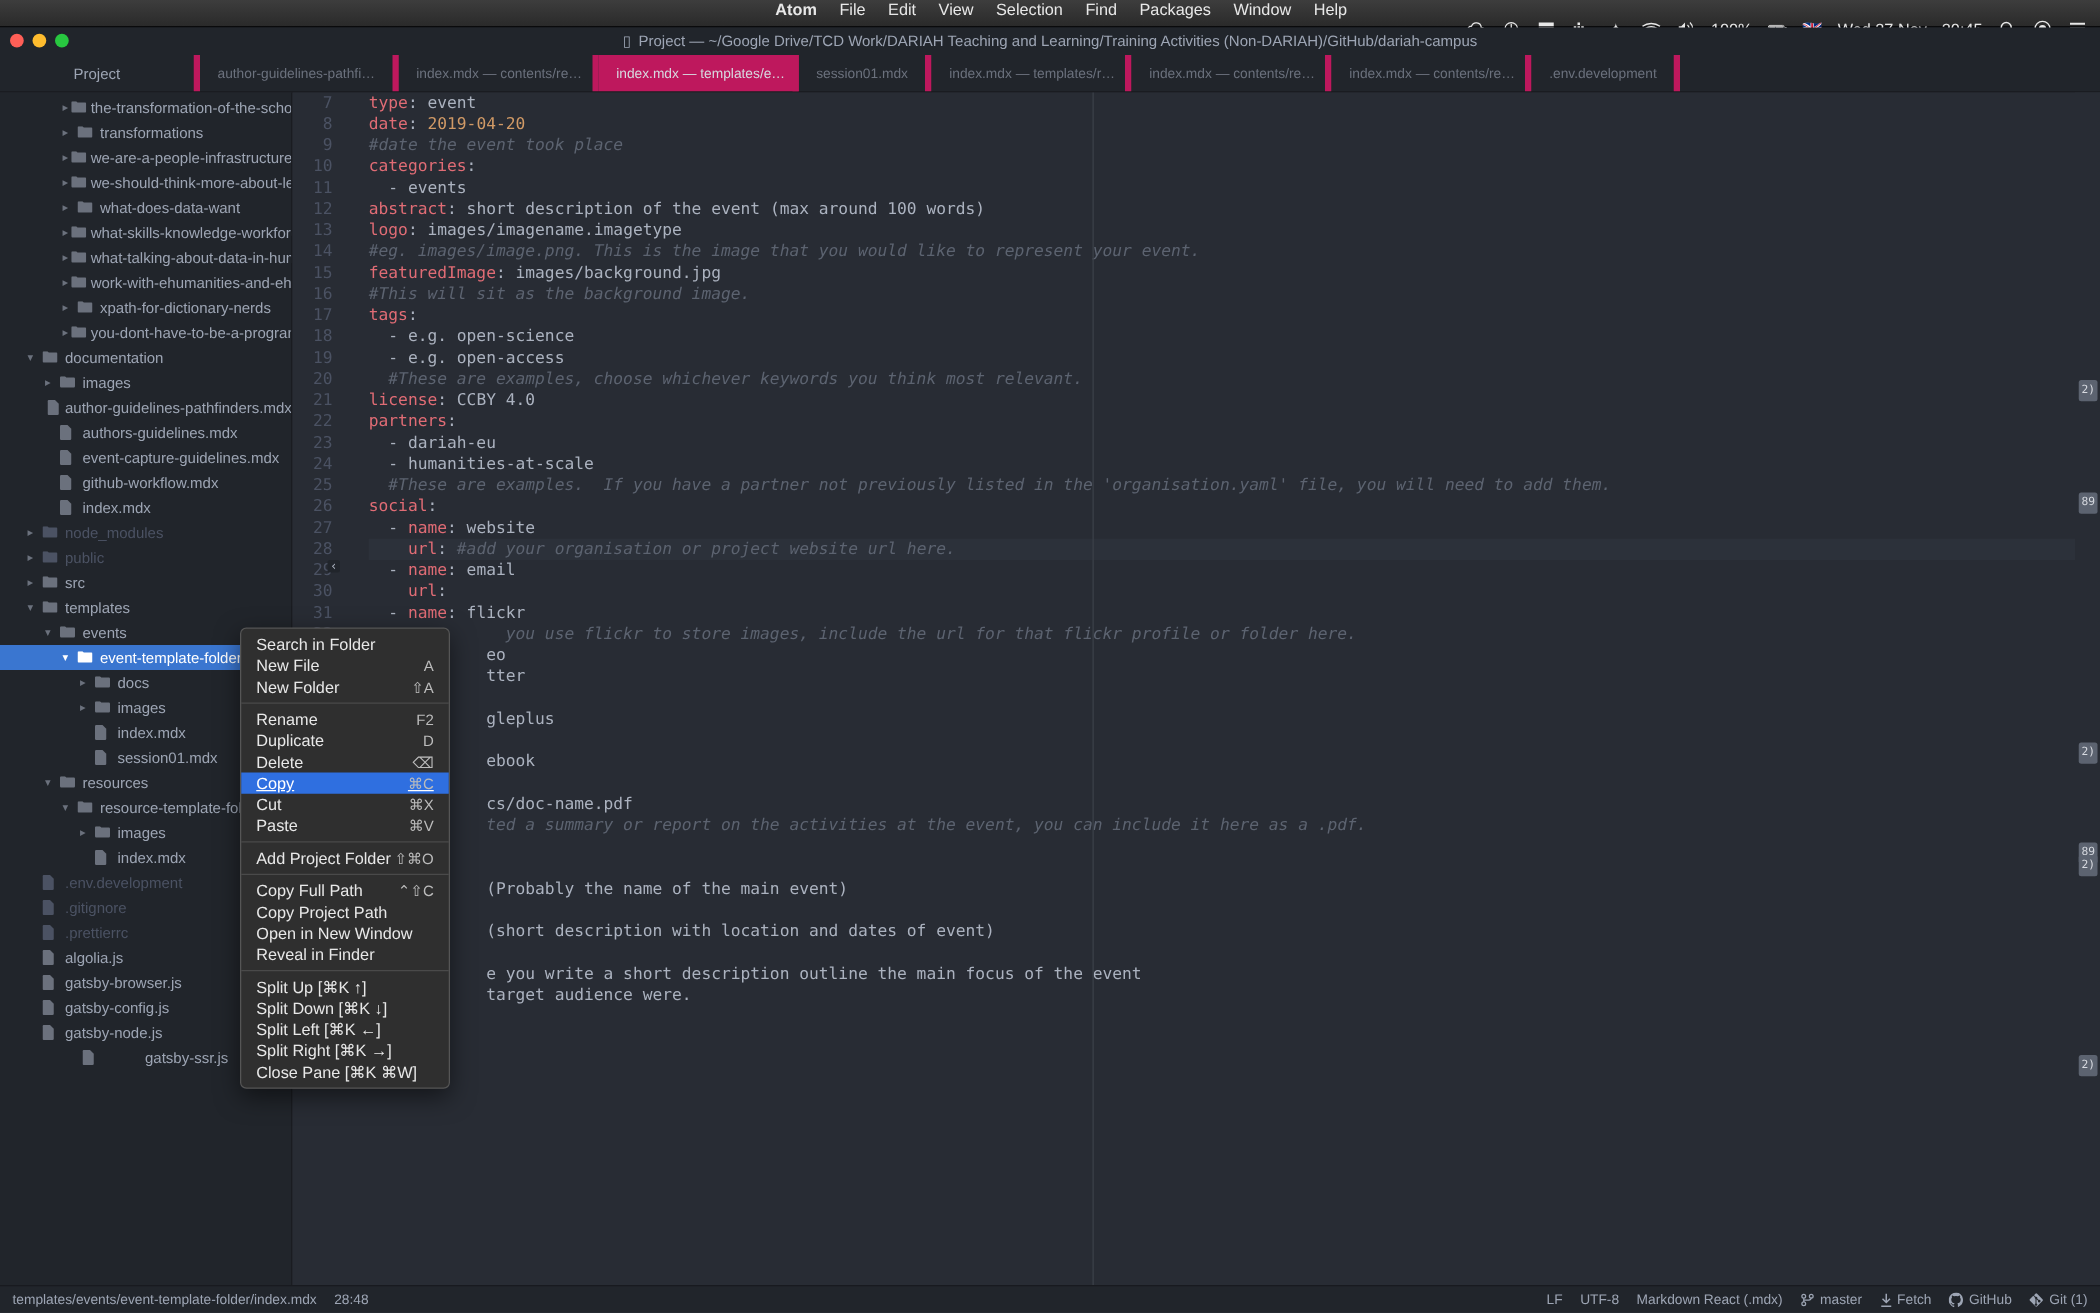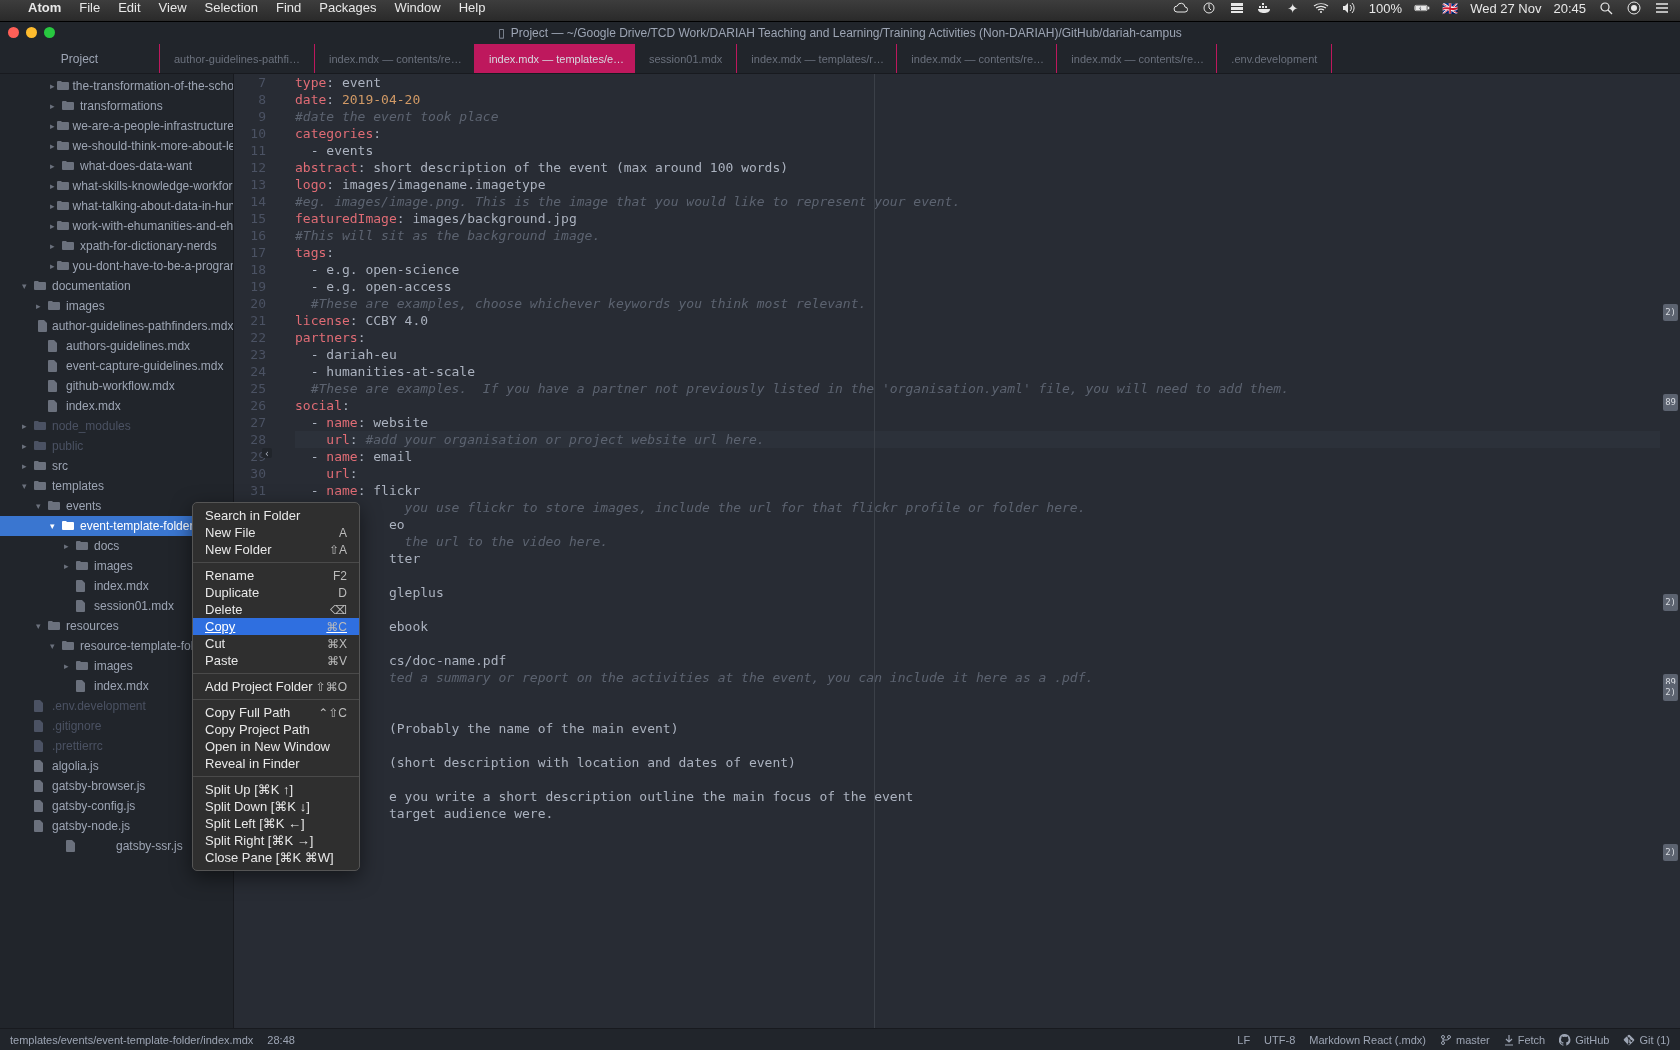--- a/index.html
+++ b/index.html
@@ -12,25 +12,26 @@
   width: 1680px;
   height: 1050px;
   position: relative;
 }
 
 
 .mac-menubar {
   height: 22px;
   background: linear-gradient(#3d3d3d, #2a2a2a);
   display: flex;
-  align-items: flex-start;
+  align-items: center;
   color: #e8e8e8;
   font-size: 13px;
   padding: 0 10px;
   border-bottom: 1px solid #000;
+  flex-direction: column;
 }
 .mac-menubar .left { display: flex; gap: 18px; align-items: center; }
 .mac-menubar .right { margin-left: auto; display: flex; gap: 12px; align-items: center; }
 .mac-menubar .apple { font-size: 15px; }
 .mac-menubar .app-name { font-weight: 600; }
 .menubar-icon { width: 16px; height: 16px; display: inline-flex; align-items: center; justify-content: center; }
 
 
 .title-bar {
   height: 22px;
@@ -55,21 +56,21 @@
 .tab-bar {
   height: 30px;
   background: #21252b;
   display: flex;
   border-bottom: 1px solid #181a1f;
 }
 .tab {
   padding: 0 14px;
   display: flex;
   align-items: center;
-  border-right: 1px solid #be185d;
+  border-right: 5px solid #be185d;
   color: #6b717d;
   font-size: 11px;
   max-width: 160px;
   white-space: nowrap;
   overflow: hidden;
   text-overflow: ellipsis;
   position: relative;
 }
 .tab.project-tab {
   width: 234px; justify-content: center; color: #9da5b4; font-size: 12px;
@@ -755,21 +756,20 @@
         <div class="line"><span class="tok-punct">  - </span><span class="tok-val">humanities-at-scale</span></div>
         <div class="line"><span class="tok-comment">  #These are examples.  If you have a partner not previously listed in the 'organisation.yaml' file, you will need to add them.</span></div>
         <div class="line"><span class="tok-key">social</span><span class="tok-punct">:</span></div>
         <div class="line"><span class="tok-punct">  - </span><span class="tok-key">name</span><span class="tok-punct">: </span><span class="tok-val">website</span></div>
         <div class="line cursor-line"><span class="tok-punct">    </span><span class="tok-key">url</span><span class="tok-punct">: </span><span class="tok-comment">#add your organisation or project website url here.</span></div>
         <div class="line"><span class="tok-punct">  - </span><span class="tok-key">name</span><span class="tok-punct">: </span><span class="tok-val">email</span></div>
         <div class="line"><span class="tok-punct">    </span><span class="tok-key">url</span><span class="tok-punct">:</span></div>
         <div class="line"><span class="tok-punct">  - </span><span class="tok-key">name</span><span class="tok-punct">: </span><span class="tok-val">flickr</span></div>
         <div class="line"><span class="tok-comment">              you use flickr to store images, include the url for that flickr profile or folder here.</span></div>
         <div class="line"><span class="tok-val">            eo</span></div>
-        <div class="line"><span class="tok-comment">              the url to the video here.</span></div>
         <div class="line"><span class="tok-val">            tter</span></div>
         <div class="line"><span class="tok-val"></span></div>
         <div class="line"><span class="tok-val">            gleplus</span></div>
         <div class="line"><span class="tok-val"></span></div>
         <div class="line"><span class="tok-val">            ebook</span></div>
         <div class="line"><span class="tok-val"></span></div>
         <div class="line"><span class="tok-val">            cs/doc-name.pdf</span></div>
         <div class="line"><span class="tok-comment">            ted a summary or report on the activities at the event, you can include it here as a .pdf.</span></div>
         <div class="line"><span class="tok-val"></span></div>
         <div class="line"><span class="tok-val"></span></div>

